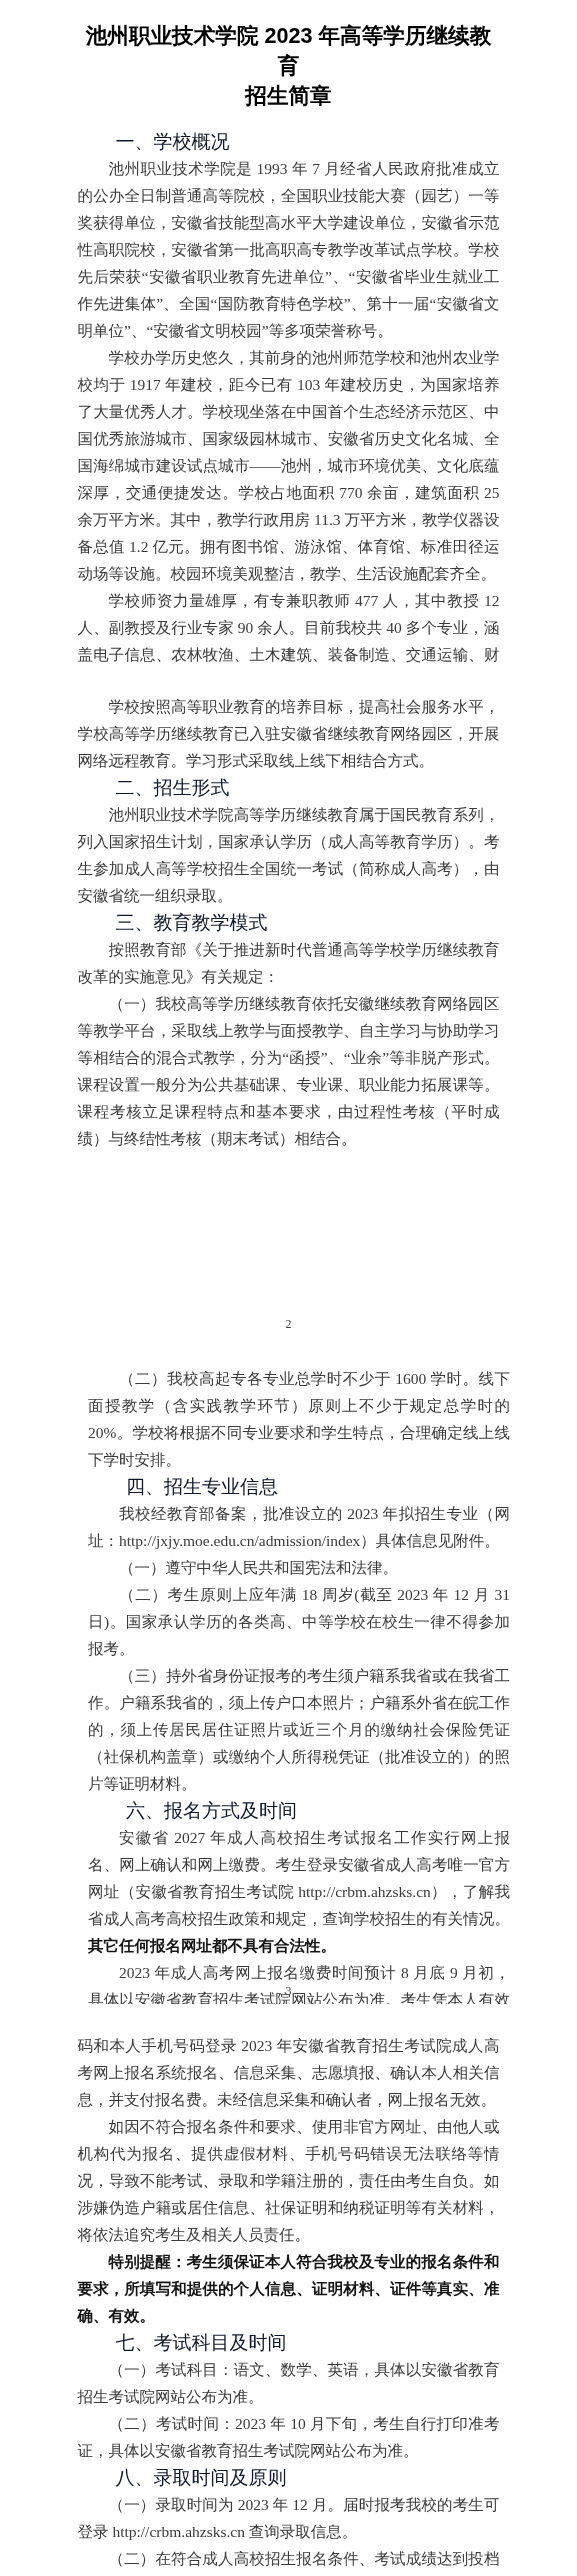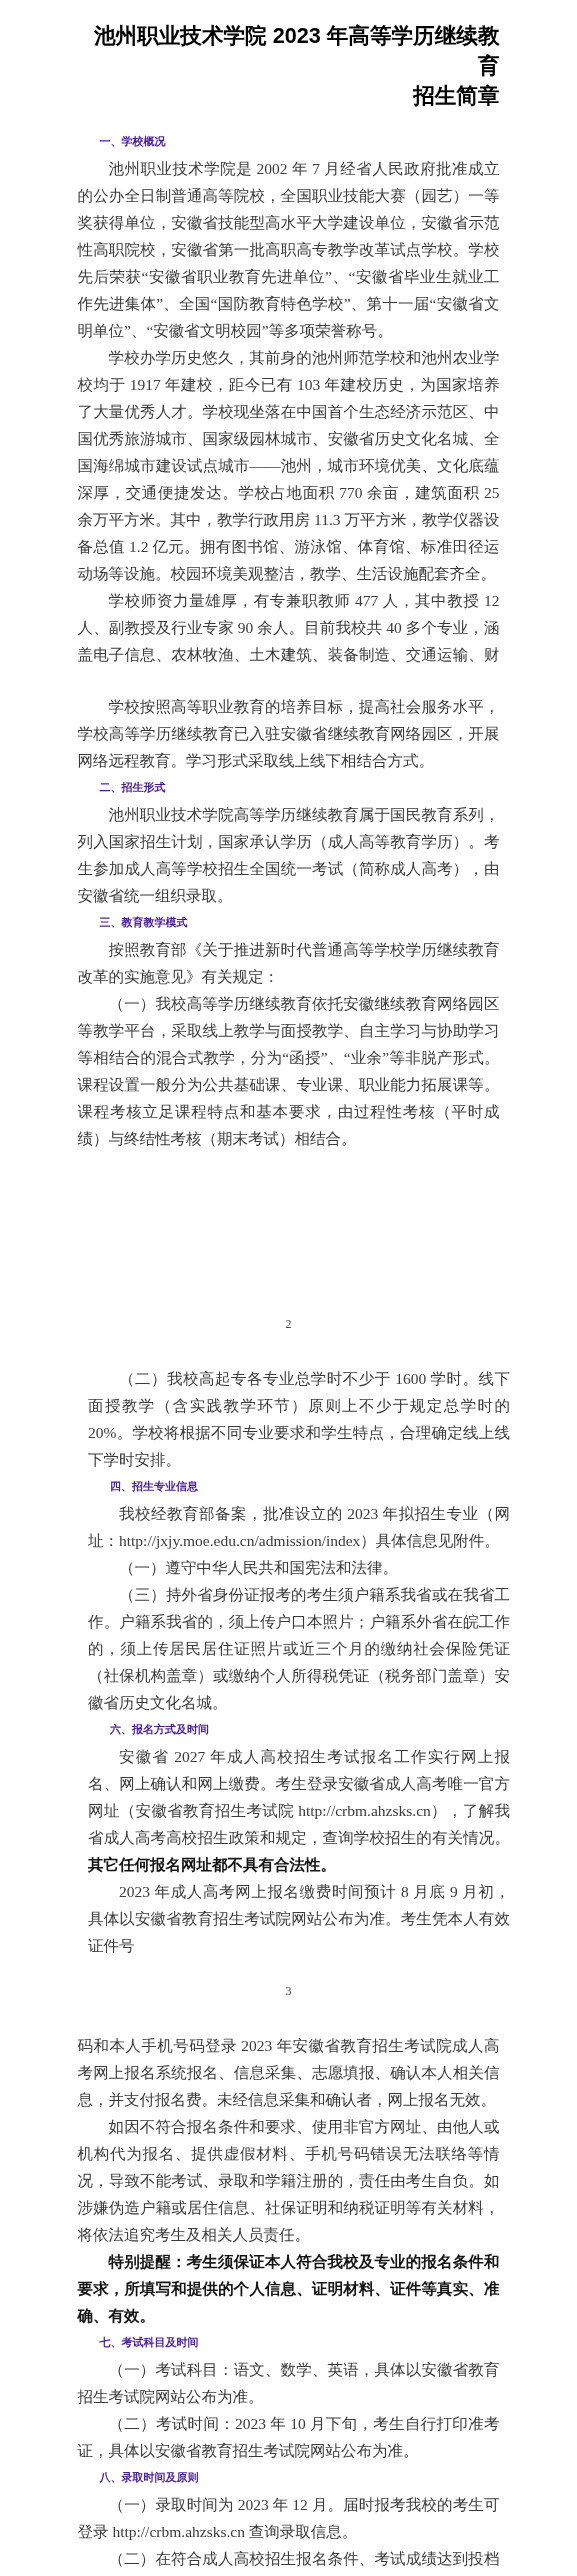--- a/index.html
+++ b/index.html
@@ -5,34 +5,34 @@
   html,body { margin:0; padding:0; background:#ffffff; }
   .doc {
     width:577px;
     font-family:"Liberation Serif","DejaVu Serif",serif;
     color:#3a3a3a;
     background:#ffffff;
   }
   .page { position:relative; box-sizing:border-box; overflow:hidden; width:577px; }
   .inner { width:422px; margin:0 auto; }
   .title {
-    text-align:right;
+    text-align:center;
     font-family:"Liberation Sans","DejaVu Sans",sans-serif;
     font-weight:bold; color:#000;
     font-size:21.6px; line-height:30px; margin:0;
   }
   .title-wrap { margin:0 0 17.5px 0; }
   .body {
     font-size:15.5px; line-height:27px;
     text-align:justify; text-indent:2em; margin:0;
   }
   .noind { text-indent:0; }
   .hd {
     font-family:"Liberation Sans","DejaVu Sans",sans-serif;
-    font-size:11px; line-height:27px; font-weight:bold; color:#4c1d95;
+    font-size:19px; line-height:27px; font-weight:normal; color:#0f172a;
     margin:0; text-indent:2em; text-align:left;
   }
   .b {
     font-family:Liberation Sans, sans-serif;
     font-weight:bold; color:#141414;
   }
   .pn {
     position:absolute; left:0; right:0; bottom:5.2px;
     text-align:center; font-size:12px; color:#444;
   }
@@ -47,21 +47,21 @@
 
 <div class="doc">
 
   <section class="page p1">
     <div class="inner">
       <div class="title-wrap">
         <h1 class="title">池州职业技术学院 2023 年高等学历继续教育</h1>
         <h1 class="title">招生简章</h1>
       </div>
       <h2 class="hd">一、学校概况</h2>
-      <p class="body">池州职业技术学院是 2002 年 7 月经省人民政府批准成立的公办全日制普通高等院校，全国职业技能大赛（园艺）一等奖获得单位，安徽省技能型高水平大学建设单位，安徽省示范性高职院校，安徽省第一批高职高专教学改革试点学校。学校先后荣获“安徽省职业教育先进单位”、“安徽省毕业生就业工作先进集体”、全国“国防教育特色学校”、第十一届“安徽省文明单位”、“安徽省文明校园”等多项荣誉称号。</p>
+      <p class="body">池州职业技术学院是 1993 年 7 月经省人民政府批准成立的公办全日制普通高等院校，全国职业技能大赛（园艺）一等奖获得单位，安徽省技能型高水平大学建设单位，安徽省示范性高职院校，安徽省第一批高职高专教学改革试点学校。学校先后荣获“安徽省职业教育先进单位”、“安徽省毕业生就业工作先进集体”、全国“国防教育特色学校”、第十一届“安徽省文明单位”、“安徽省文明校园”等多项荣誉称号。</p>
       <p class="body">学校办学历史悠久，其前身的池州师范学校和池州农业学校均于 1917 年建校，距今已有 103 年建校历史，为国家培养了大量优秀人才。学校现坐落在中国首个生态经济示范区、中国优秀旅游城市、国家级园林城市、安徽省历史文化名城、全国海绵城市建设试点城市——池州，城市环境优美、文化底蕴深厚，交通便捷发达。学校占地面积 770 余亩，建筑面积 25 余万平方米。其中，教学行政用房 11.3 万平方米，教学仪器设备总值 1.2 亿元。拥有图书馆、游泳馆、体育馆、标准田径运动场等设施。校园环境美观整洁，教学、生活设施配套齐全。</p>
       <p class="body">学校师资力量雄厚，有专兼职教师 477 人，其中教授 12 人、副教授及行业专家 90 余人。目前我校共 40 多个专业，涵盖电子信息、农林牧渔、土木建筑、装备制造、交通运输、财经商贸、</p>
     </div>
     <div class="pn">1</div>
   </section>
 
   <section class="page p2">
     <div class="inner">
       <p class="body">学校按照高等职业教育的培养目标，提高社会服务水平，学校高等学历继续教育已入驻安徽省继续教育网络园区，开展网络远程教育。学习形式采取线上线下相结合方式。</p>
       <h2 class="hd">二、招生形式</h2>
@@ -72,21 +72,22 @@
     </div>
     <div class="pn">2</div>
   </section>
 
   <section class="page p3">
     <div class="inner">
       <p class="body">（二）我校高起专各专业总学时不少于 1600 学时。线下面授教学（含实践教学环节）原则上不少于规定总学时的 20%。学校将根据不同专业要求和学生特点，合理确定线上线下学时安排。</p>
       <h2 class="hd">四、招生专业信息</h2>
       <p class="body">我校经教育部备案，批准设立的 2023 年拟招生专业（网址：http://jxjy.moe.edu.cn/admission/index）具体信息见附件。</p>
       <p class="body">（一）遵守中华人民共和国宪法和法律。</p>
-      <p class="body">（三）持外省身份证报考的考生须户籍系我省或在我省工作。户籍系我省的，须上传户口本照片；户籍系外省在皖工作的，须上传居民居住证照片或近三个月的缴纳社会保险凭证（社保机构盖章）或缴纳个人所得税凭证（税务部门盖章）安徽省历史文化名城。</p>
+      <p class="body">（二）考生原则上应年满 18 周岁(截至 2023 年 12 月 31 日)。国家承认学历的各类高、中等学校在校生一律不得参加报考。</p>
+      <p class="body">（三）持外省身份证报考的考生须户籍系我省或在我省工作。户籍系我省的，须上传户口本照片；户籍系外省在皖工作的，须上传居民居住证照片或近三个月的缴纳社会保险凭证（社保机构盖章）或缴纳个人所得税凭证（批准设立的）的照片等证明材料。</p>
       <h2 class="hd">六、报名方式及时间</h2>
       <p class="body"><span>安徽省 2027 年成人高校招生考试报名工作实行网上报名、网上确认和网上缴费。考生登录安徽省成人高考唯一官方网址（安徽省教育招生考试院 http://crbm.ahzsks.cn），了解我省成人高考高校招生政策和规定，查询学校招生的有关情况。</span><span class="b">其它任何报名网址都不具有合法性。</span></p>
       <p class="body">2023 年成人高考网上报名缴费时间预计 8 月底 9 月初，具体以安徽省教育招生考试院网站公布为准。考生凭本人有效证件号</p>
     </div>
     <div class="pn">3</div>
   </section>
 
   <section class="page p4">
     <div class="inner">
       <p class="body noind">码和本人手机号码登录 2023 年安徽省教育招生考试院成人高考网上报名系统报名、信息采集、志愿填报、确认本人相关信息，并支付报名费。未经信息采集和确认者，网上报名无效。</p>

